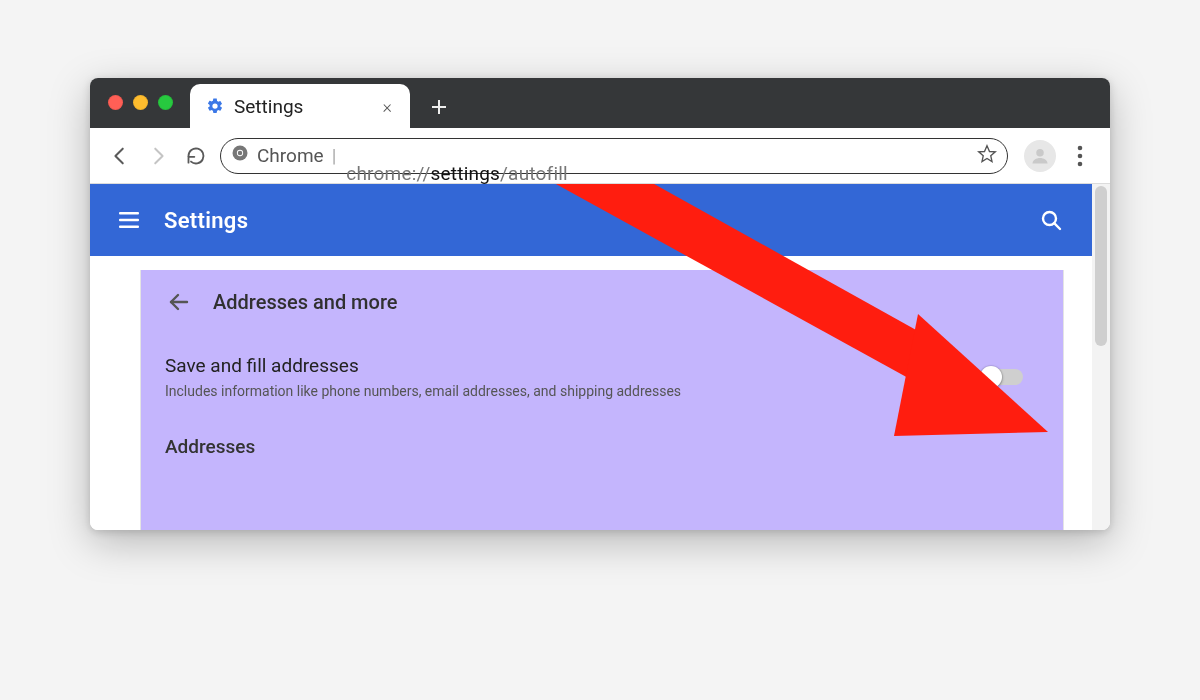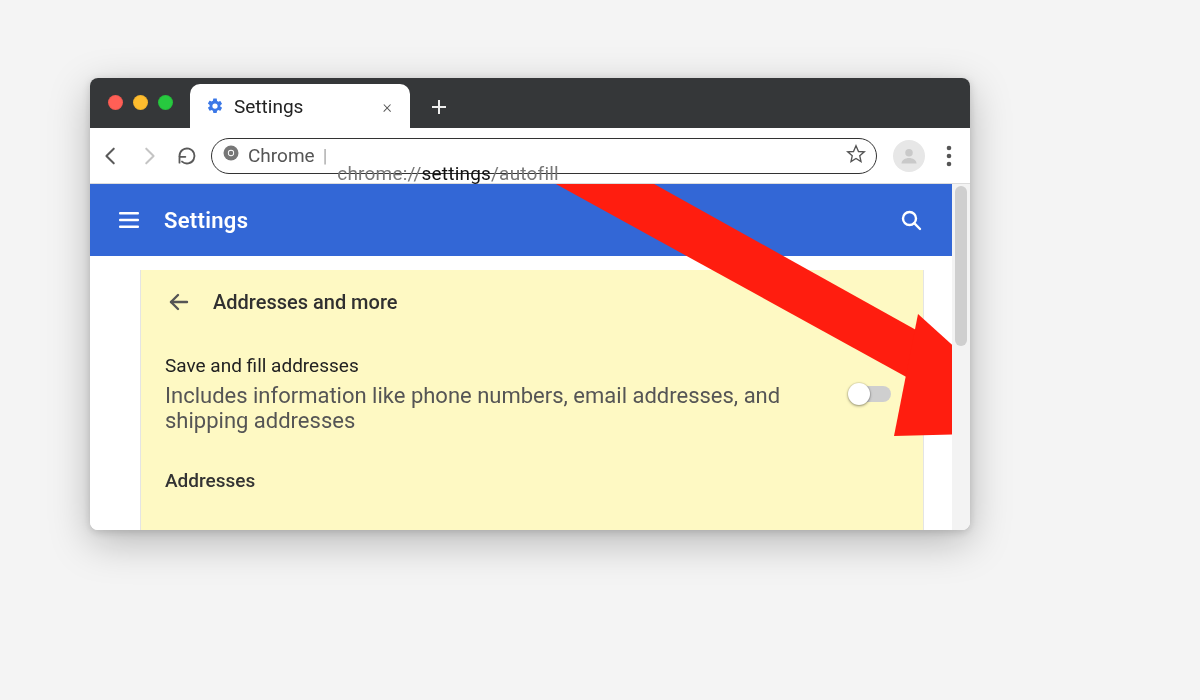--- a/index.html
+++ b/index.html
@@ -1,20 +1,20 @@
 <!DOCTYPE html>
 <html><head>
 <meta charset="utf-8">
 <style>
   * { box-sizing: border-box; margin: 0; padding: 0; }
   html, body { width: 1200px; height: 700px; background: #f4f4f4; font-family: -apple-system, BlinkMacSystemFont, "Segoe UI", Roboto, Arial, sans-serif; }
   .shadow-wrap {
     position: absolute;
     top: 78px; left: 90px;
-    width: 880px; height: 452px;
+    width: 1020px; height: 452px;
     box-shadow: 0 12px 40px rgba(0,0,0,0.25), 0 2px 8px rgba(0,0,0,0.15);
     border-radius: 8px;
     overflow: hidden;
     background: #fff;
   }
   
   .titlebar {
     height: 50px; background: #353739; display:flex; align-items:flex-end;
     position:relative;
   }
@@ -38,21 +38,21 @@
   .tab .title { font-size:19px; color:#222; flex:1; }
   .tab .close { font-size:18px; color:#555; font-weight:300; padding:2px 4px; }
   .newtab-btn {
     width:30px; height:30px; margin-left:14px; margin-bottom:6px;
     display:flex; align-items:center; justify-content:center;
     color:#eee; font-size:24px; border-radius:4px;
   }
   
   .toolbar {
     height: 56px; background:#fff; border-bottom:1px solid #dcdcdc;
-    display:flex; align-items:center; padding: 0 7px; gap:10px;
+    display:flex; align-items:center; padding: 0 16px; gap:10px;
   }
   .nav-arrow { width:28px; height:28px; display:flex; align-items:center; justify-content:center; color:#5a5a5a; border-radius:50%; }
   .nav-arrow.disabled { opacity:.35; }
   .nav-arrow svg, .nav-reload svg { stroke:#5a5a5a; }
   .omnibox {
     flex:1; height:36px; border:1.5px solid #333; border-radius:22px;
     display:flex; align-items:center; padding:0 10px; gap:10px;
     background:#fff;
   }
   .chip { display:flex; align-items:center; gap:8px; color:#555; font-size:19px; }
@@ -70,30 +70,30 @@
   .bluebar {
     height:72px; background:#3367d6; color:#fff;
     display:flex; align-items:center; padding:0 26px; gap:22px;
   }
   .hamburger { width:26px; height:26px; display:flex; align-items:center; justify-content:center; }
   .bluebar .title { font-size:22px; font-weight:600; letter-spacing:.3px; flex:1;}
   .search-btn { width:30px; height:30px; display:flex; align-items:center; justify-content:center; }
   .panel {
     margin: 14px 28px 0 50px;
     border:1px solid #e4e4e4; border-top:none;
-    background:#fef9c3;
+    background:#c4b5fd;
     height: 270px;
     padding: 18px 36px 0 24px;
   }
   .section-header { display:flex; align-items:center; gap:20px; margin-bottom:38px; }
   .back-arrow { width:28px; height:28px; display:flex; align-items:center; justify-content:center; color:#555; }
   .section-title { font-size:20px; color:#303030; font-weight:500; }
   .setting-row { display:flex; align-items:flex-end; gap:16px; margin: 18px 0 36px 0; }
   .setting-text .label { font-size:19px; color:#222; margin-bottom:6px; }
-  .setting-text .desc { font-size:22px; color:#555; }
+  .setting-text .desc { font-size:14px; color:#555; }
   .toggle { margin-left:auto; width:46px; height:20px; position:relative; align-self:center; }
   .toggle .track { width:38px; height:16px; background:#cfcfcf; border-radius:10px; position:absolute; top:2px; left:4px; }
   .toggle .knob { width:22px; height:22px; background:#fff; border-radius:50%; box-shadow:0 1px 3px rgba(0,0,0,.4), 0 0 0 1px rgba(0,0,0,.06); position:absolute; top:-1px; left:-1px; }
   .subsection-title { font-size:19px; color:#333; font-weight:500; margin-top:18px; }
   
   .arrow-annotation { position:absolute; pointer-events:none; }
 </style>
 </head>
 <body>
 

